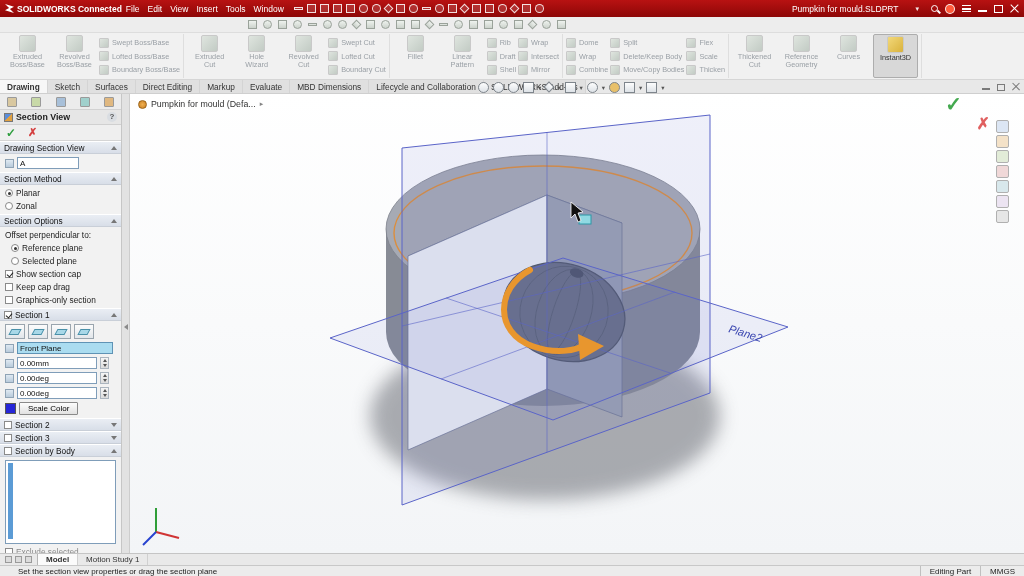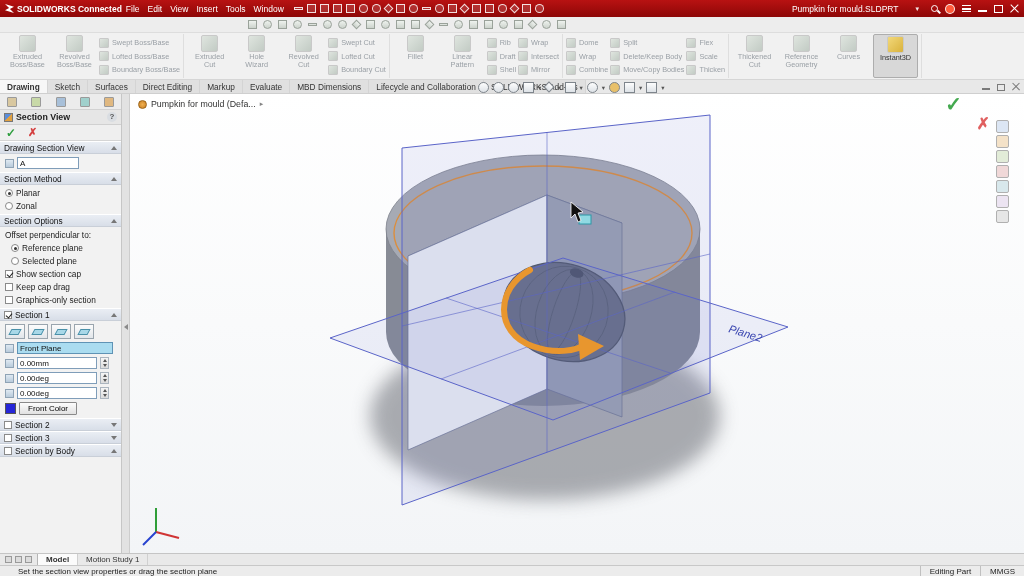--- a/index.html
+++ b/index.html
@@ -531,39 +531,48 @@
       <div class="pm-row">
         <span class="mini-ico"></span>
         <input class="inp" style="width: 80px;" value="0.00deg">
         <span class="updown">
             <i class="u"></i>
             <i class="d"></i>
           </span>
       </div>
       <div class="pm-row">
         <span class="swatch" style="background:#2626d8"></span>
-        <button class="btn">Front Color</button>
+        <button class="btn">Scale Color</button>
       </div>
     </div>
 
     <div class="grp-h">
       <span class="chk"></span>
       <span>Section 2</span>
         <span class="gchev down"></span>
     </div>
     <div class="grp-h">
       <span class="chk"></span>
       <span>Section 3</span>
         <span class="gchev down"></span>
     </div>
 
     <div class="grp-h">
       <span class="chk"></span>
       <span>Section by Body</span>
         <span class="gchev"></span>
+    </div>
+    <div class="grp-b">
+      <div class="listbox">
+          <span class="bluebar"></span>
+        </div>
+      <div class="pm-row muted">
+          <span class="chk"></span>
+          <span>Exclude selected</span>
+        </div>
     </div>
   </div>
 
   <div class="strip">
       <span class="arr"></span>
     </div>
 
   <div class="viewport">
     <svg width="894" height="459" viewBox="0 0 894 459" style="position:absolute;left:0;top:0">
       <defs>

